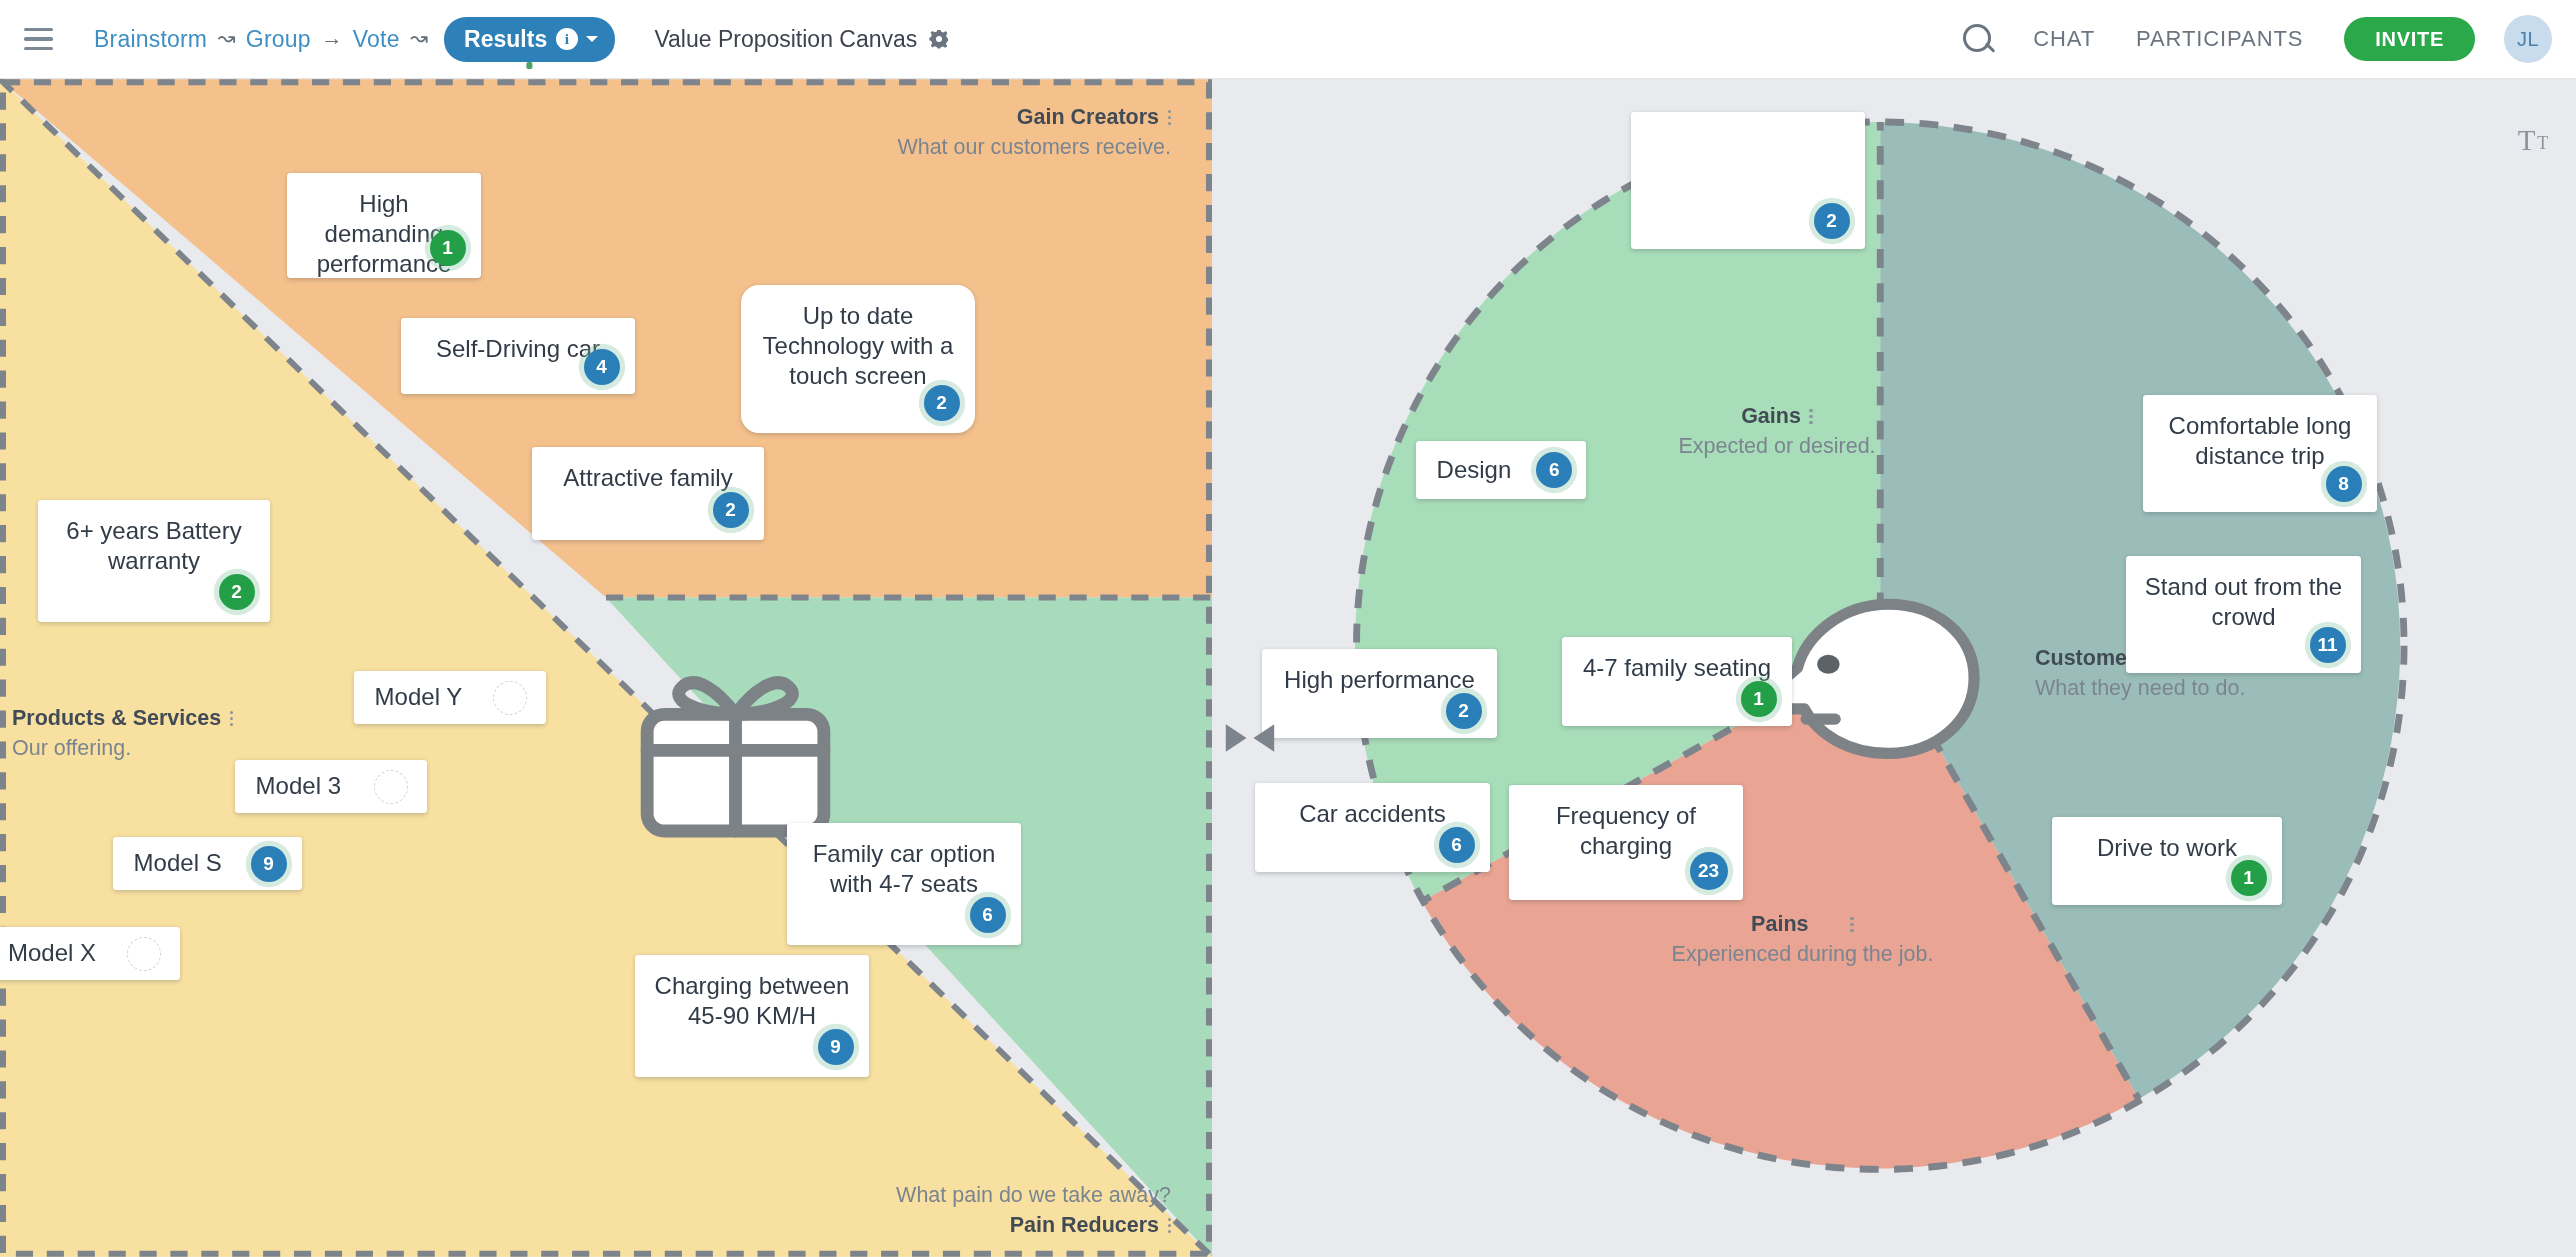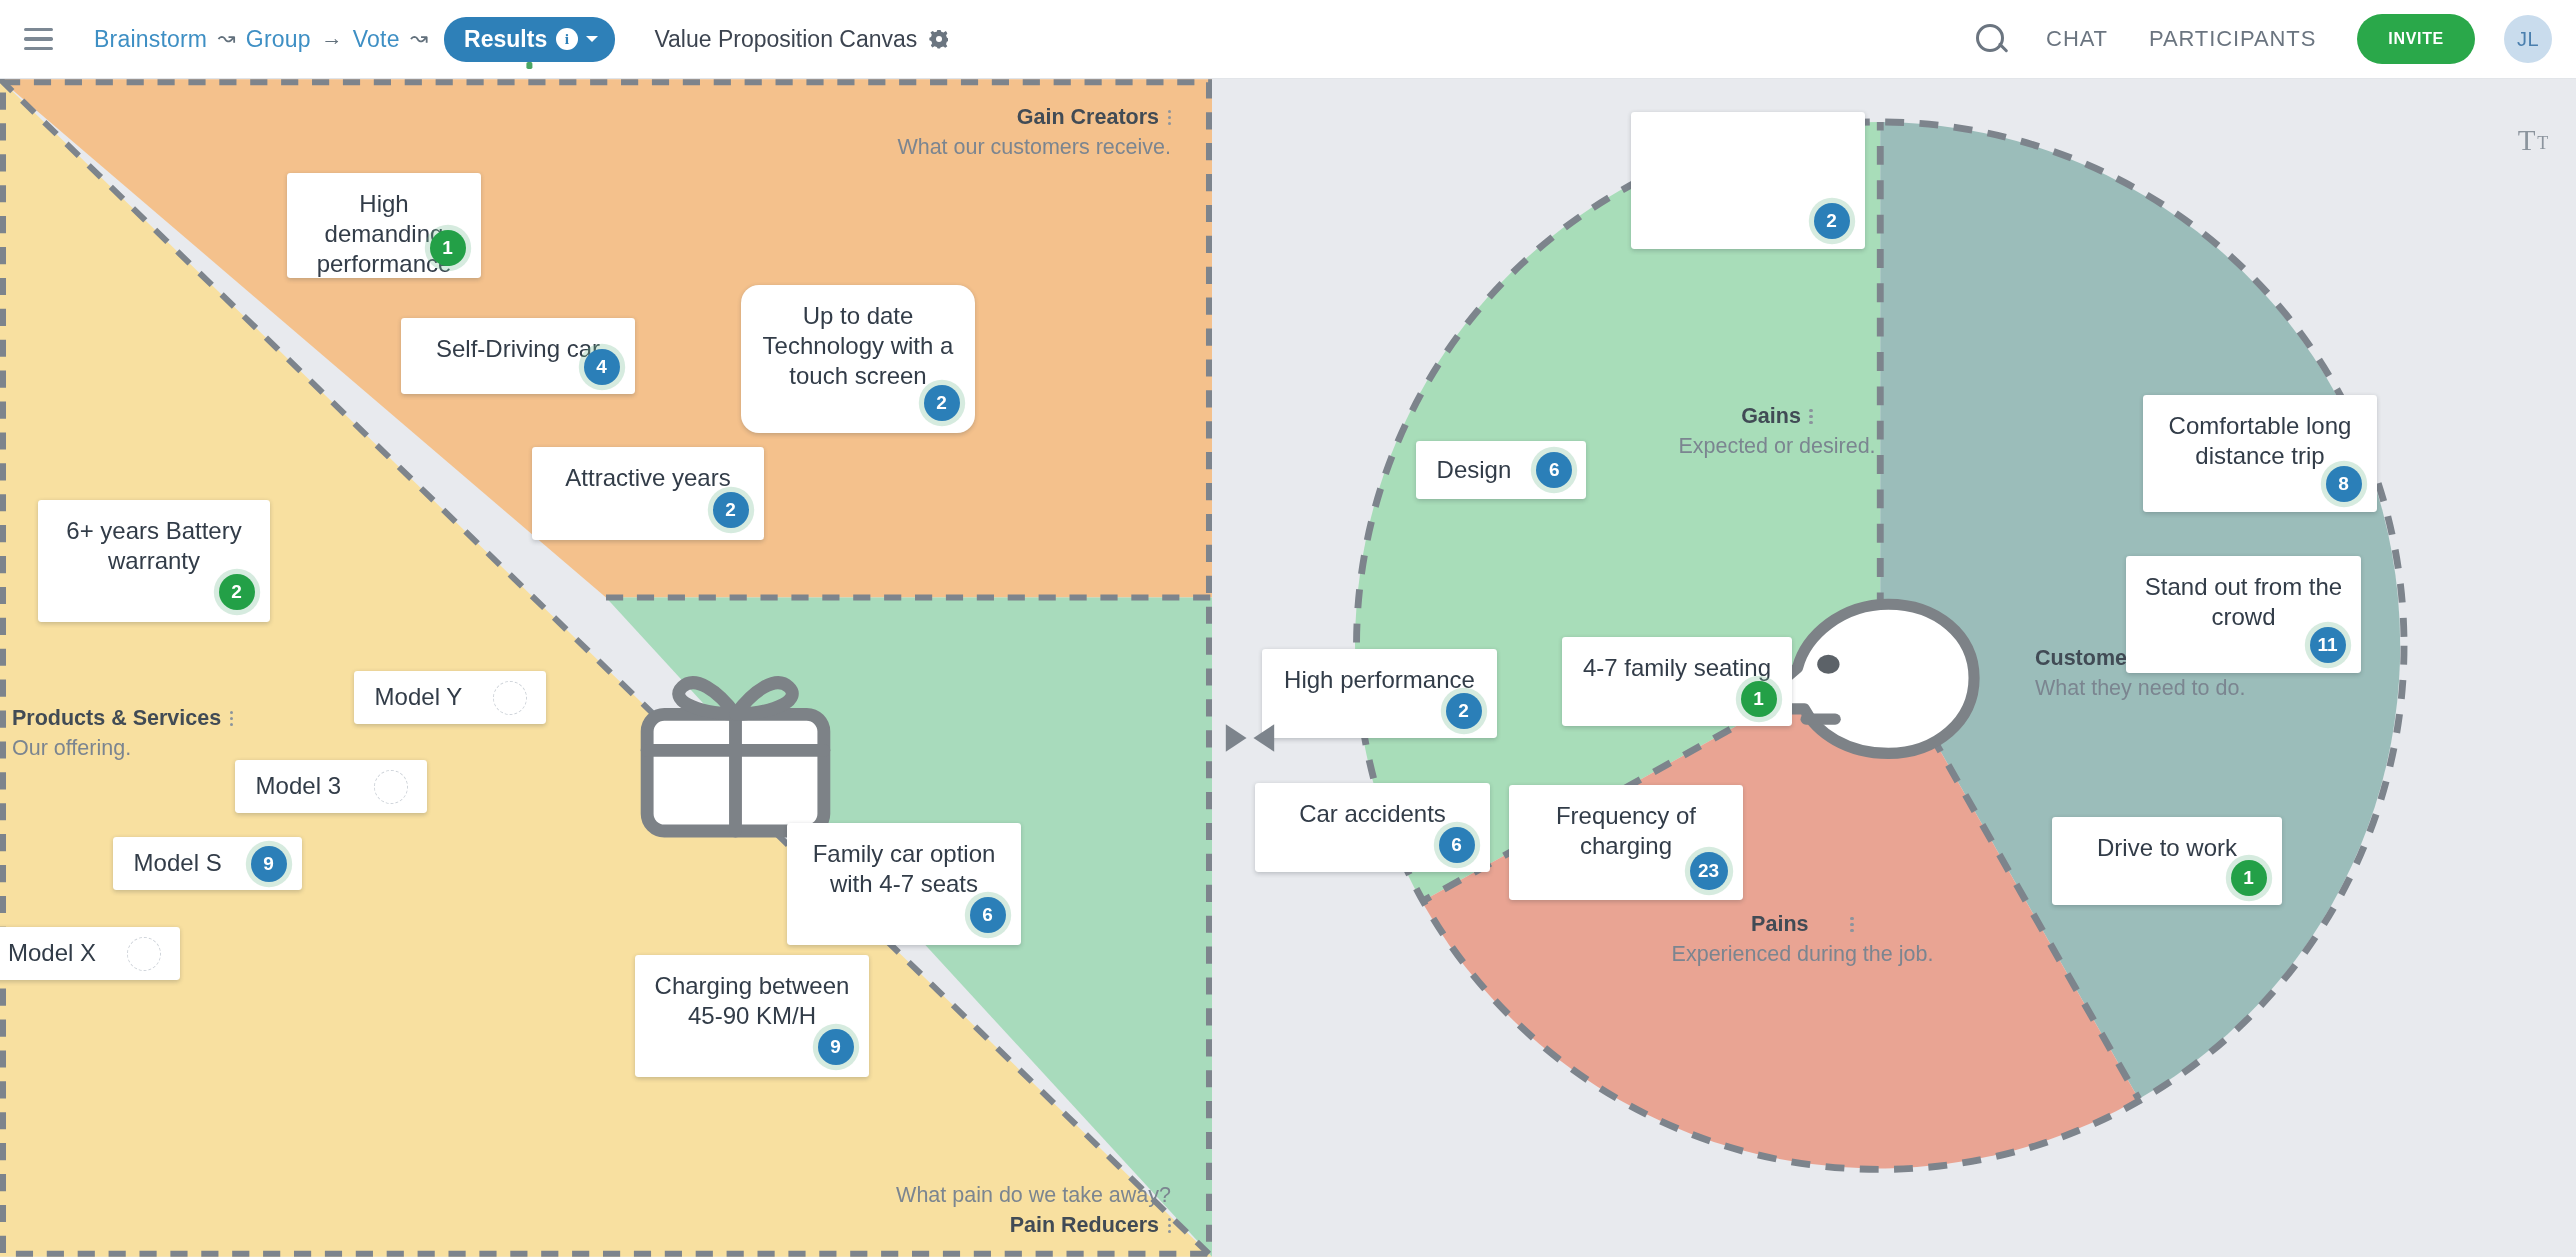--- a/index.html
+++ b/index.html
@@ -80,22 +80,22 @@
   .search-ico::after {
     content:""; position:absolute; left:26px; top:26px; width:12px; height:3.4px;
     background: #6b7580; transform: rotate(45deg); border-radius:1.7px;
   }
   .topnav-link {
     font-size: 22px; color: #6b7580; letter-spacing: 0.9px;
     margin-right: 41px; cursor: pointer; white-space: nowrap;
   }
   #invite-btn {
     background: #2aa84a; color:#fff; border-radius: 26px;
-    height: 50px; padding: 0 31px; display:flex; align-items:center;
-    font-size: 16px; font-weight: 600; letter-spacing: 0.7px; cursor:pointer;
+    height: 44px; padding: 0 31px; display:flex; align-items:center;
+    font-size: 20px; font-weight: 600; letter-spacing: 0.7px; cursor:pointer;
     margin-right: 29px;
   }
   #avatar {
     width: 48px; height: 48px; border-radius: 50%; background:#c9dced;
     color:#4a7fae; font-size: 20px; display:flex; align-items:center;
     justify-content:center; cursor:pointer; letter-spacing:0.4px;
   }
 
   
   #stage {
@@ -279,21 +279,21 @@
       <div class="txt">Self-Driving car</div>
       <div class="badge blue" style="right:15.5px; bottom:8.6px; width:36px; height:36px;">4</div>
     </div>
 
     <div class="card" style="left:741px; top:206px; width:234px; height:148px;border-radius:18px;">
       <div class="txt">Up to date Technology with a touch screen</div>
       <div class="badge blue" style="right:15.5px; bottom:12px; width:36px; height:36px;">2</div>
     </div>
 
     <div class="card" style="left:532px; top:368px; width:232px; height:93px;">
-      <div class="txt">Attractive years</div>
+      <div class="txt">Attractive family</div>
       <div class="badge blue" style="right:15.5px; bottom:12px; width:36px; height:36px;">2</div>
     </div>
 
     <div class="card" style="left:38px; top:421px; width:232px; height:122px;">
       <div class="txt">6+ years Battery warranty</div>
       <div class="badge green" style="right:15.5px; bottom:12px; width:36px; height:36px;">2</div>
     </div>
 
     <div class="card inline" style="left:354px; top:592px; width:192px; height:53px;">
       <div class="txt">Model Y</div>

